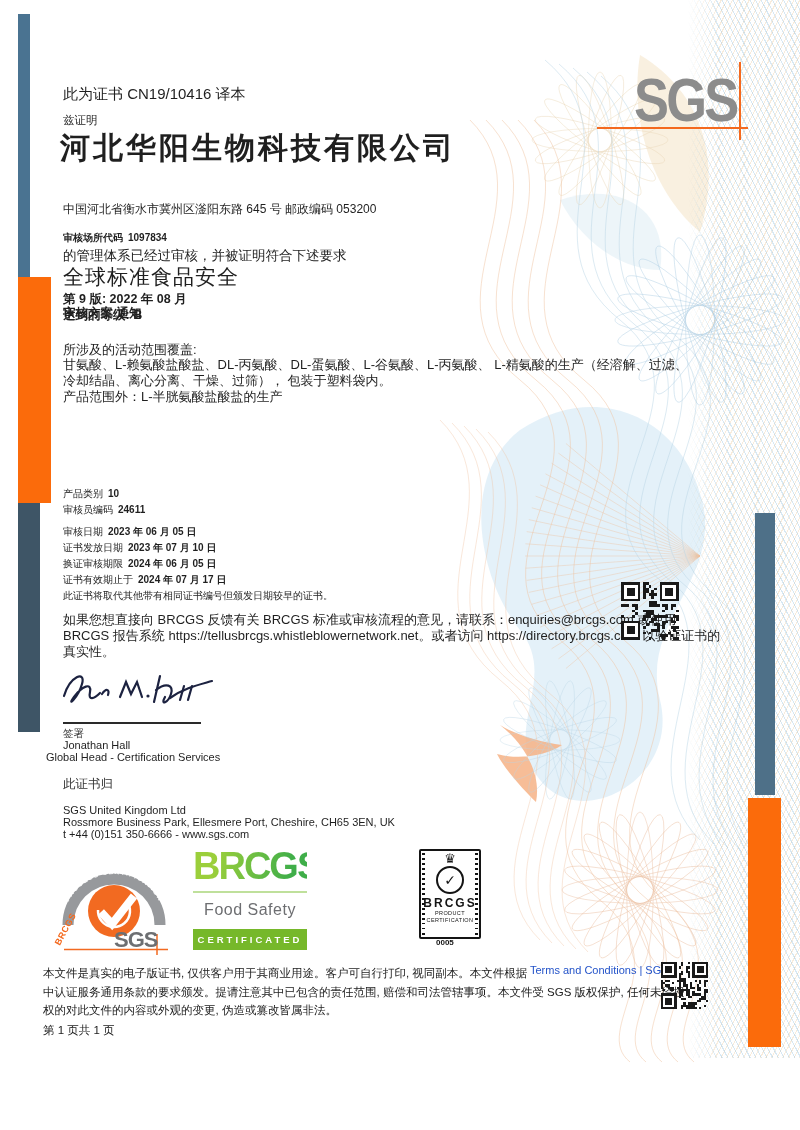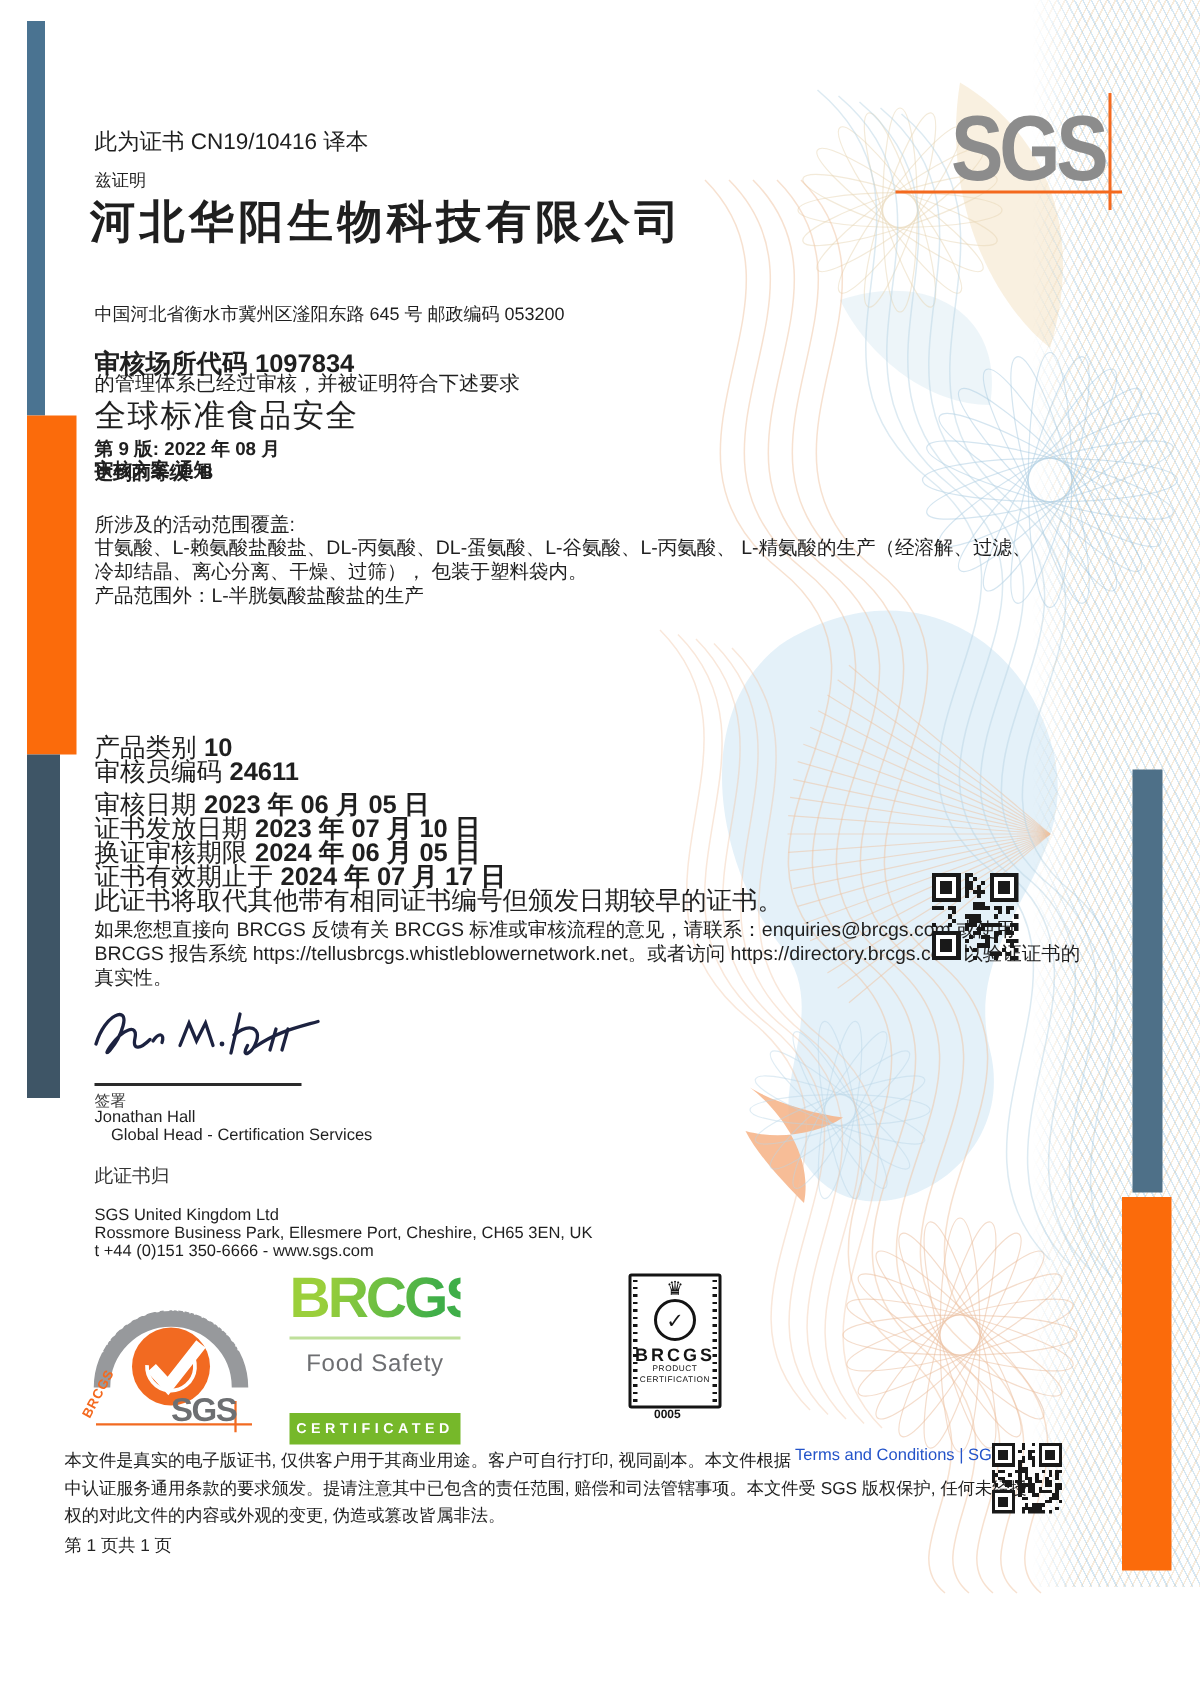--- a/index.html
+++ b/index.html
@@ -39,36 +39,36 @@
   .content{position:absolute;left:0;top:0;width:728px;height:1130px;z-index:4;}
   .t-note{left:63px;top:85px;font-size:15px;}
   .t-certify{left:63px;top:113px;font-size:11.5px;}
   .t-company{left:60px;top:128px;font-size:30px;font-weight:bold;letter-spacing:3px;font-family:"Liberation Serif","DejaVu Serif",serif;}
   .t-address{left:63px;top:201px;font-size:12px;}
   .cert-line{font-size:12.5px;}
   .t-statement{left:63px;top:247px;font-size:13.5px;}
   .t-standard{left:63px;top:263px;font-size:21px;font-weight:500;letter-spacing:1px;}
   .scope{font-size:13px;}
   .row .val{font-weight:bold;margin-left:5px;}
-  .row{font-size:17px;}
+  .row{font-size:10px;}
   .fb{font-size:13px;}
   .sig-rule{left:63px;top:722px;width:138px;height:2px;background:#2a2a2a;}
   .t-sign{left:63px;top:727px;font-size:10.5px;color:#3a3a3a;}
   .t-sname{left:63px;top:739px;font-size:11px;}
-  .t-stitle{left:74px;top:751px;font-size:11px;}
+  .t-stitle{left:46px;top:751px;font-size:11px;}
   .t-belong{left:63px;top:776px;font-size:12.5px;color:#333;}
   .iss{font-size:11px;}
   .foot{font-size:11.5px;color:#222;}
   .t-link{left:530px;top:964px;font-size:11px;color:#2353c9;cursor:pointer;}
   
   .brcgs{left:193px;top:847px;width:114px;text-align:center;}
   .brcgs-name{font-size:38px;font-weight:bold;color:#6cbe45;letter-spacing:-2px;line-height:1;
     background:linear-gradient(100deg,#9bcf3b 20%,#3fae49 85%);-webkit-background-clip:text;background-clip:text;-webkit-text-fill-color:transparent;}
   .brcgs-rule{height:2px;background:#bfe09b;margin:6px 0 8px 0;}
-  .brcgs-sub{font-size:16px;color:#6d6e71;letter-spacing:.5px;margin-bottom:23px;}
+  .brcgs-sub{font-size:16px;color:#6d6e71;letter-spacing:.5px;margin-bottom:10px;}
   .brcgs-badge{background:#76b82a;color:#fff;font-size:9.5px;font-weight:bold;letter-spacing:3px;padding:5px 0;}
   
   .ukas{left:419px;top:849px;width:58px;height:86px;border:2.5px solid #141414;border-radius:2px;
     display:flex;flex-direction:column;align-items:center;justify-content:flex-start;background:#fff;}
   .ukas-ticks{position:absolute;top:2px;bottom:2px;width:3px;
     background:repeating-linear-gradient(180deg,#141414 0 1.5px,transparent 1.5px 5px);}
   .ukas-crown{font-size:13px;line-height:13px;margin-top:1px;color:#141414;}
   .ukas-circle{width:24px;height:24px;border:2.5px solid #141414;border-radius:50%;
     display:flex;align-items:center;justify-content:center;font-size:14px;font-weight:bold;margin-top:1px;color:#141414;}
   .ukas-name{font-size:12px;font-weight:bold;letter-spacing:2px;margin-top:2px;color:#141414;}

